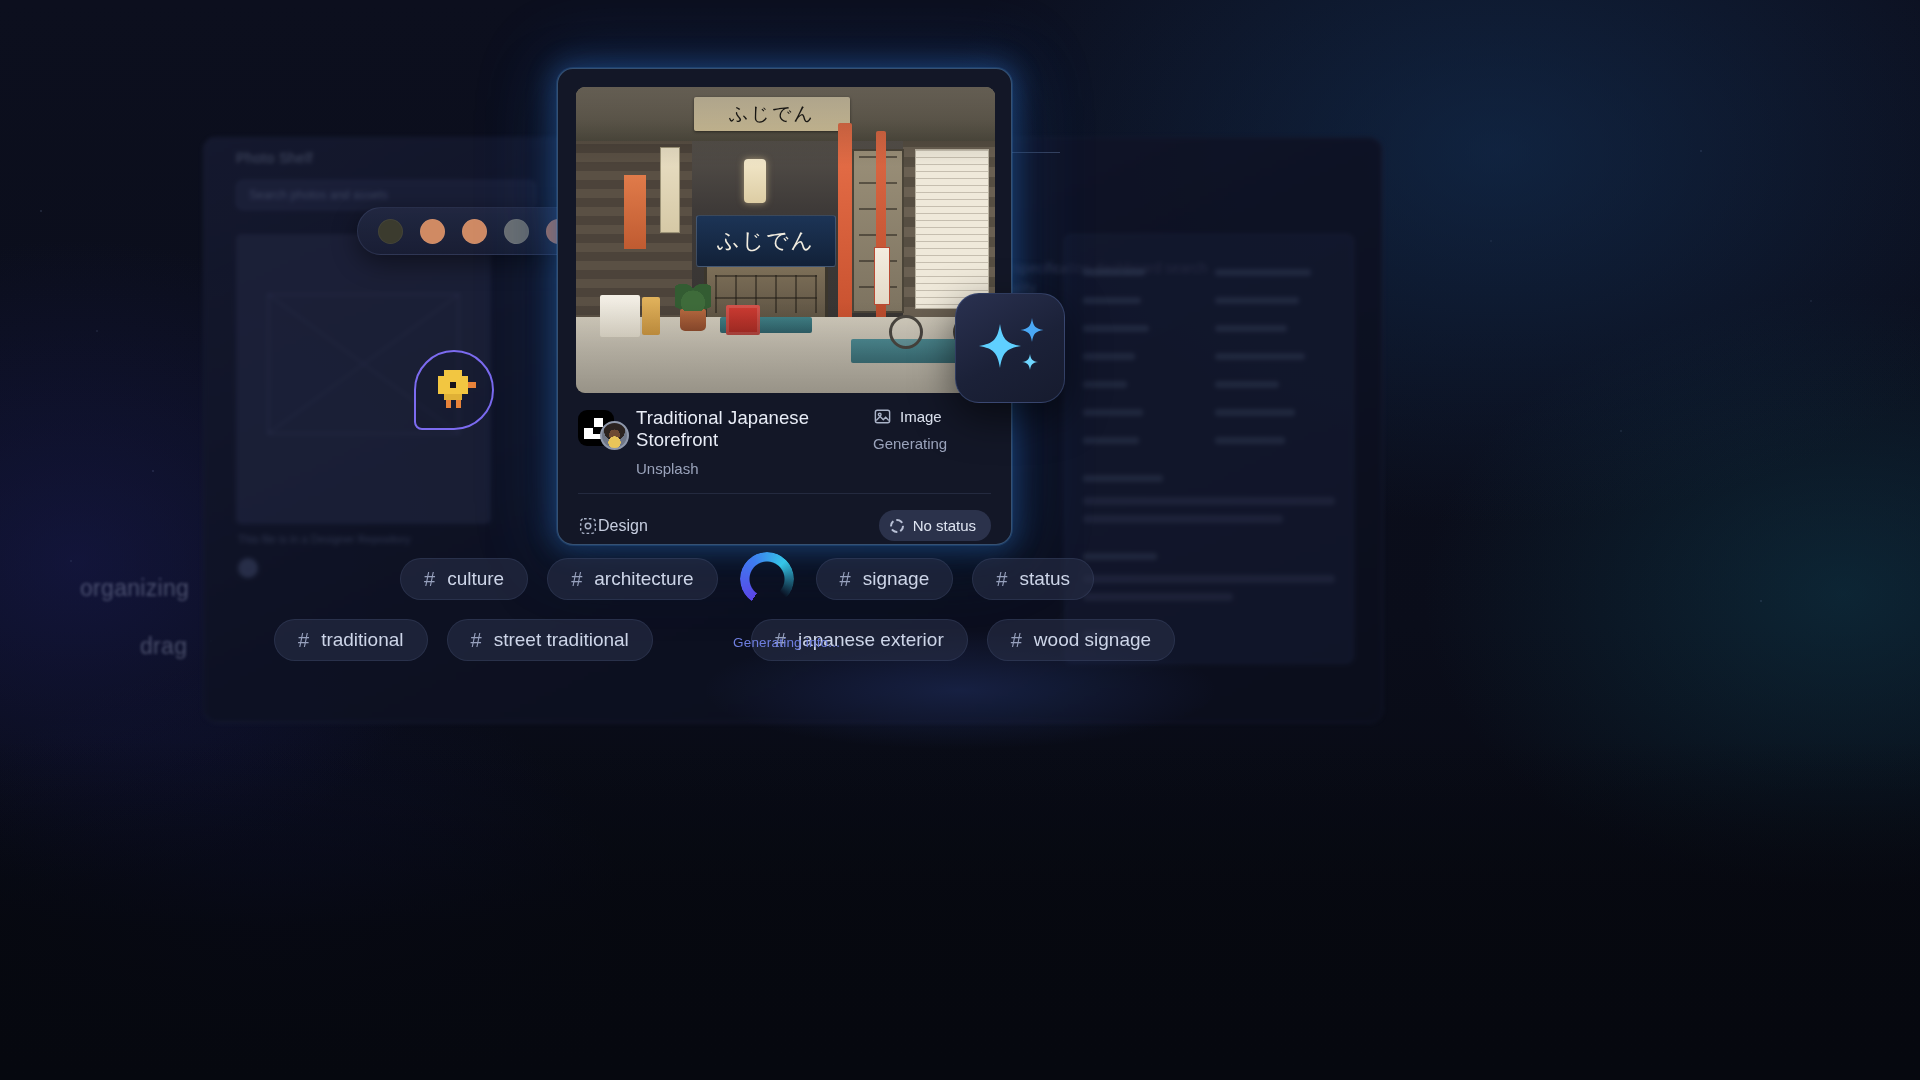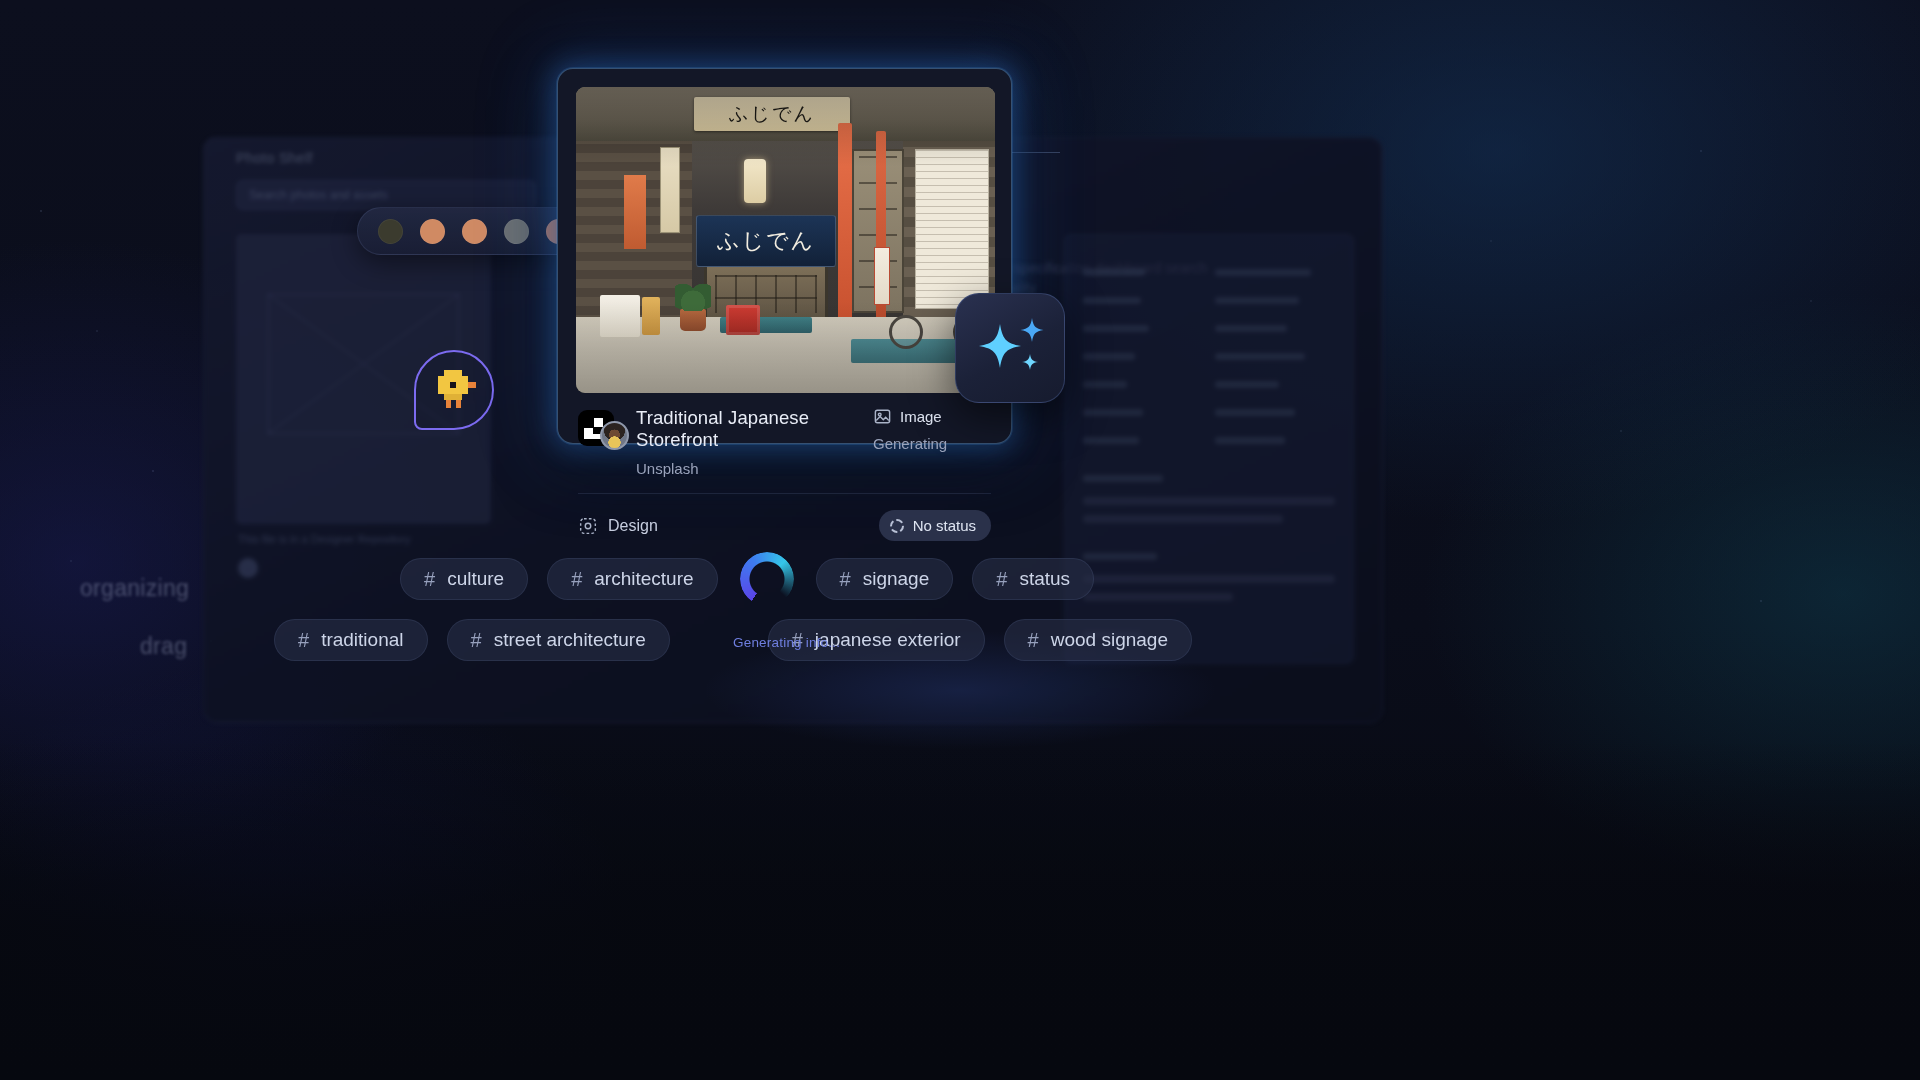--- a/index.html
+++ b/index.html
@@ -149,21 +149,21 @@
     position: absolute;
     left: 16px; top: 18px;
     width: 44px; height: 42px;
   }
   #duck-badge .px { position:absolute; width:6px; height:6px; }
 
   
   #main-card {
     position: absolute;
     left: 557px; top: 68px;
-    width: 455px; height: 376px;
+    width: 455px; height: 477px;
     border-radius: 16px;
     background: #131727;
     border: 1px solid rgba(120,190,255,0.35);
     box-shadow:
       0 0 0 1px rgba(70,150,230,0.18),
       0 0 26px 5px rgba(60,150,255,0.30),
       0 0 70px 16px rgba(40,110,220,0.18),
       0 24px 60px rgba(0,0,0,0.6);
     padding: 18px;
     z-index: 20;
@@ -265,21 +265,21 @@
   .meta-titles { flex: 1 1 auto; min-width:0; }
   .m-title { font-size: 18.5px; color: #e9edf7; letter-spacing:.1px; }
   .m-sub { font-size: 15px; color: #9aa3bb; margin-top: 9px; }
   .meta-right { flex: 0 0 auto; text-align: left; width: 118px; }
   .m-type { display:flex; align-items:center; gap:8px; font-size:15px; color:#dfe5f2; }
   .m-repo { font-size:15px; color:#9aa3bb; margin-top:9px; }
 
   .card-div { height:1px; background: rgba(140,160,210,0.14); margin: 16px 0 0; }
 
   .meta-row-2 { display:flex; align-items:center; justify-content:space-between; padding-top: 16px; }
-  .proj { display:flex; align-items:center; gap:10px; font-size:16px; color:#c6cddf; }
+  .proj { display:flex; align-items:center; font-size:16px; color:#c6cddf; }
   .status-pill {
     display:flex; align-items:center; gap:9px;
     background: rgba(48,55,82,0.85);
     border-radius: 16px; padding: 7px 15px 7px 11px;
     font-size:15px; color:#dfe5f2;
   }
   .status-dot {
     width:14px;height:14px;border-radius:50%;
     border: 2px dashed #b9c1d6;
   }
@@ -570,21 +570,21 @@
       </div>
     </div>
 
     <div class="tag-row r2">
       <div class="tag">
         <span class="hash">#</span>
         <span>traditional</span>
       </div>
       <div class="tag">
         <span class="hash">#</span>
-        <span>street architecture</span>
+        <span>street traditional</span>
       </div>
       <div class="spinner-wrap"></div>
       <div class="tag">
         <span class="hash">#</span>
         <span>japanese exterior</span>
       </div>
       <div class="tag">
         <span class="hash">#</span>
         <span>wood signage</span>
       </div>

